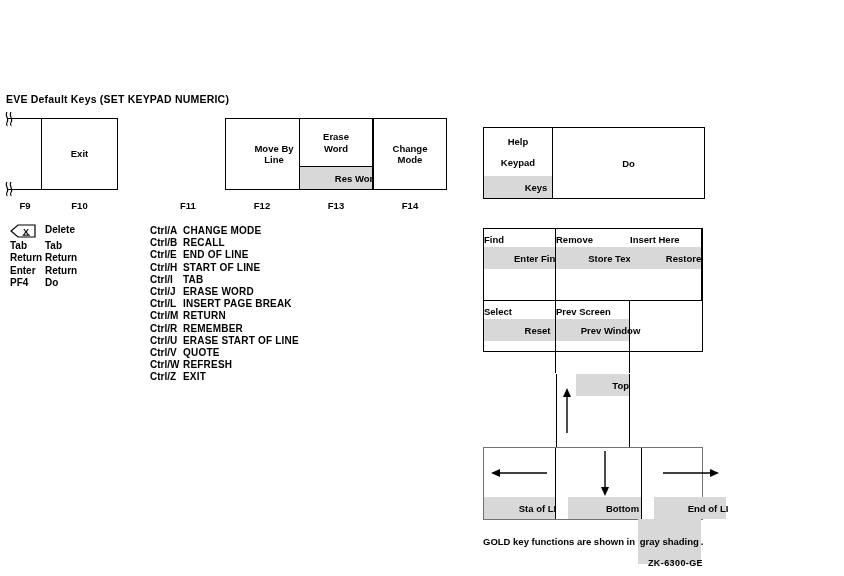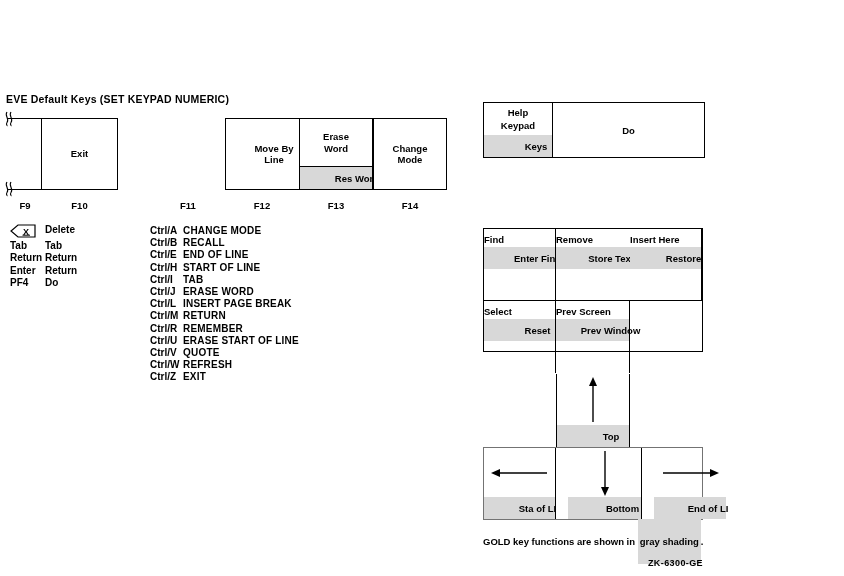--- a/index.html
+++ b/index.html
@@ -18,42 +18,42 @@
   .partial-key{box-sizing:border-box;left:8px;top:118px;width:34px;height:72px;
        border-top:1px solid #000;border-bottom:1px solid #000;border-right:1px solid #000;}
   .tear{position:absolute;left:-5px;}
   .tear.top{top:-8px;}
   .tear.bot{bottom:-8px;}
   .gold-strip{height:22px;background:#d8d8d8;display:flex;align-items:center;justify-content:center;
        font-size:9.5px;white-space:nowrap;padding-left:36px;}
   .gold-strip.lined{border-top:1px solid #000;}
   .fkey-label{top:200px;text-align:center;font-size:9.5px;}
   
-  .help-do{left:483px;top:102px;width:222px;height:56px;box-sizing:border-box;
+  .help-do{left:483px;top:127px;width:222px;height:72px;box-sizing:border-box;
        border:1px solid #000;display:flex;}
   .help-cell{width:69px;border-right:1px solid #000;display:flex;flex-direction:column;box-sizing:border-box;}
   .help-cell .lines{flex:1;display:flex;flex-direction:column;justify-content:space-around;
        align-items:center;font-size:9.5px;padding:3px 0;}
   .do-cell{flex:1;display:flex;align-items:center;justify-content:center;font-size:9.5px;}
   
   .bind-list{display:grid;grid-template-columns:35px auto;font-size:10px;line-height:12.5px;}
   .bind-list.left{left:10px;top:224px;}
   .ctrl-list{left:150px;top:225px;display:grid;grid-template-columns:33px auto;
        font-size:10px;line-height:12.2px;}
   .ctrl-list .fn{letter-spacing:.2px;}
   
   .kp-grid{left:483px;top:228px;width:220px;height:124px;box-sizing:border-box;border:1px solid #000;
        display:grid;grid-template-columns:72px 74px 72px;grid-template-rows:72px 72px;}
   .kp-cell{box-sizing:border-box;display:flex;flex-direction:column;}
   .kp-cell.c1,.kp-cell.c2{border-right:1px solid #000;}
   .kp-cell.r1{border-bottom:1px solid #000;}
   .kp-label{font-size:9.5px;line-height:11.5px;max-width:46px;text-align:center;}
   .up-cell{left:556px;top:374px;width:74px;height:73px;box-sizing:border-box;
        border-left:1px solid #000;border-right:1px solid #000;
-       display:flex;flex-direction:column;}
+       display:flex;}
   .arrow-area{flex:1;display:flex;align-items:center;justify-content:center;}
   .arrow-row{left:483px;top:447px;width:220px;height:73px;box-sizing:border-box;border:1px solid #737373;
        display:grid;grid-template-columns:72px 74px 72px;gap:12px;}
   
   .note{left:483px;top:536px;font-size:9.5px;white-space:nowrap;}
   .note .hl{background:#d8d8d8;padding:17px 2px;}
   .fig-code{left:483px;top:558px;width:220px;text-align:right;font-size:9px;letter-spacing:.4px;}
   svg{display:block;}
 </style>
 </head>

